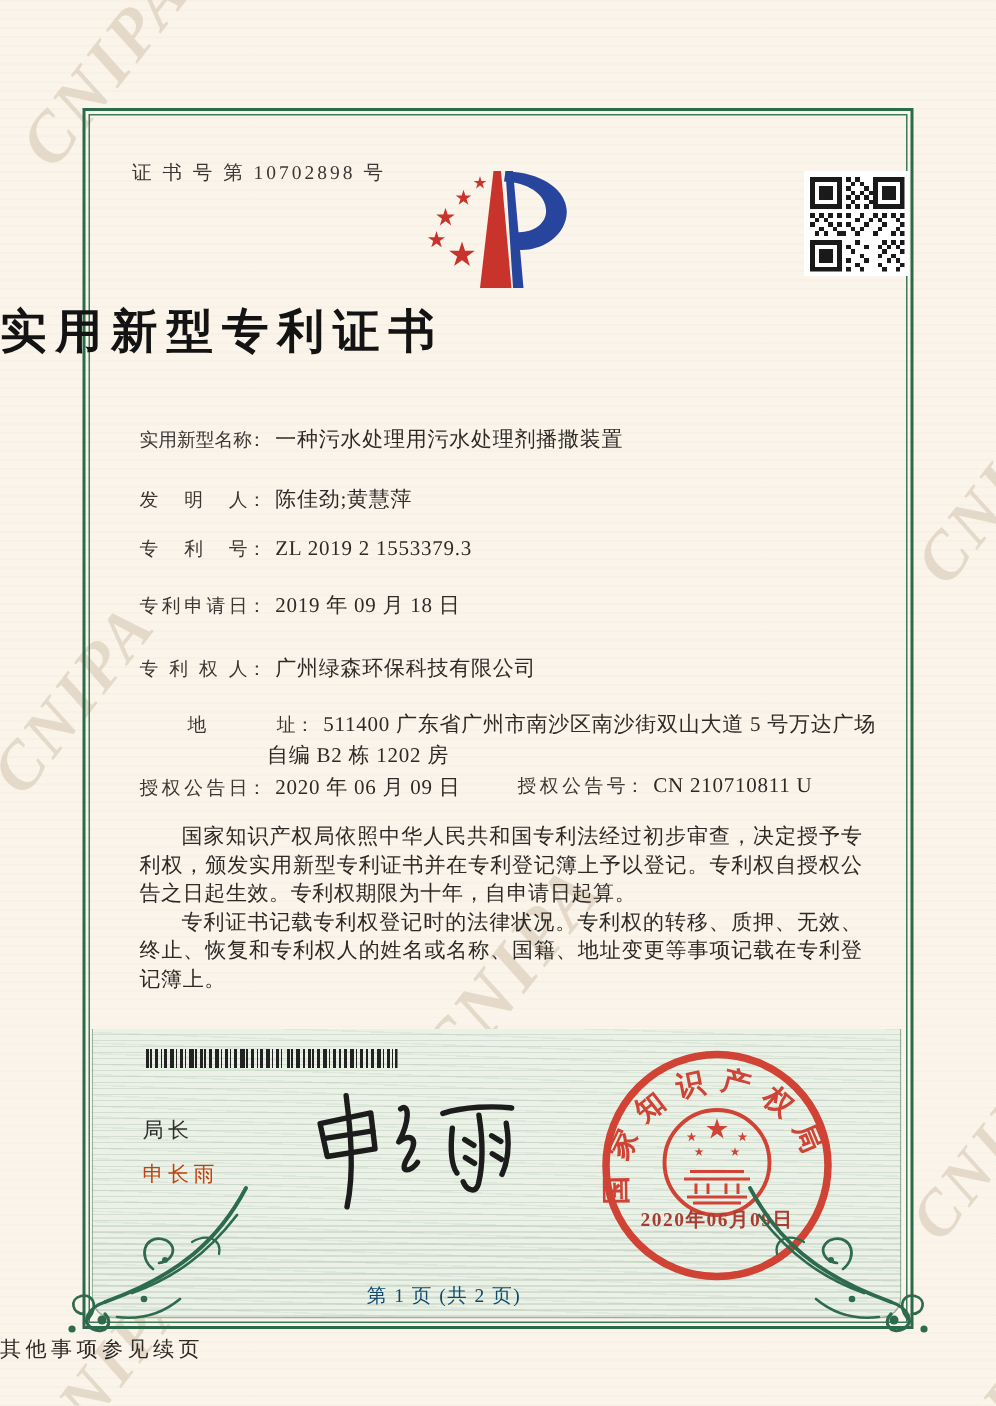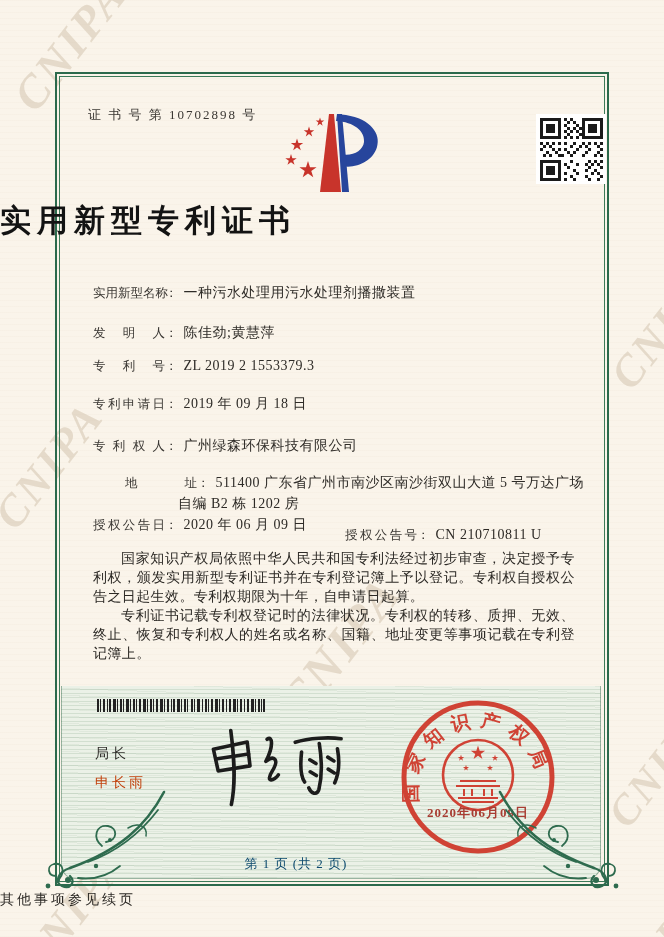--- a/index.html
+++ b/index.html
@@ -46,21 +46,21 @@
   .fcolon{font-size:12.5px;color:#3a3733;margin-right:6px;}
   .fvalue{font-size:14px;letter-spacing:.5px;}
   .row-name{top:284px;}
   .row-inventor{top:324px;}
   .row-patno{top:358px;}
   .row-appdate{top:395px;}
   .row-patentee{top:437px;}
   .row-address{top:474px;margin-left:32px;}
   .addr-line2{position:absolute;left:178px;top:495px;font-size:14px;letter-spacing:.5px;z-index:5;white-space:nowrap;}
   .row-grant{top:516px;}
-  .grant-no-pair{position:absolute;left:345px;top:516px;font-size:14px;z-index:5;white-space:nowrap;margin-top:11px;}
+  .grant-no-pair{position:absolute;left:345px;top:516px;font-size:14px;z-index:5;white-space:nowrap;}
   
   .paras{position:absolute;left:93px;top:549px;width:482px;z-index:5;}
   .paras p{
     margin:0;font-size:14px;line-height:19px;letter-spacing:.4px;
     text-indent:2em;color:#2d2a26;text-align:justify;
   }
   
   .panel{
     position:absolute;left:61px;top:686px;width:538px;height:192px;
     background-color:#ebf1e7;

